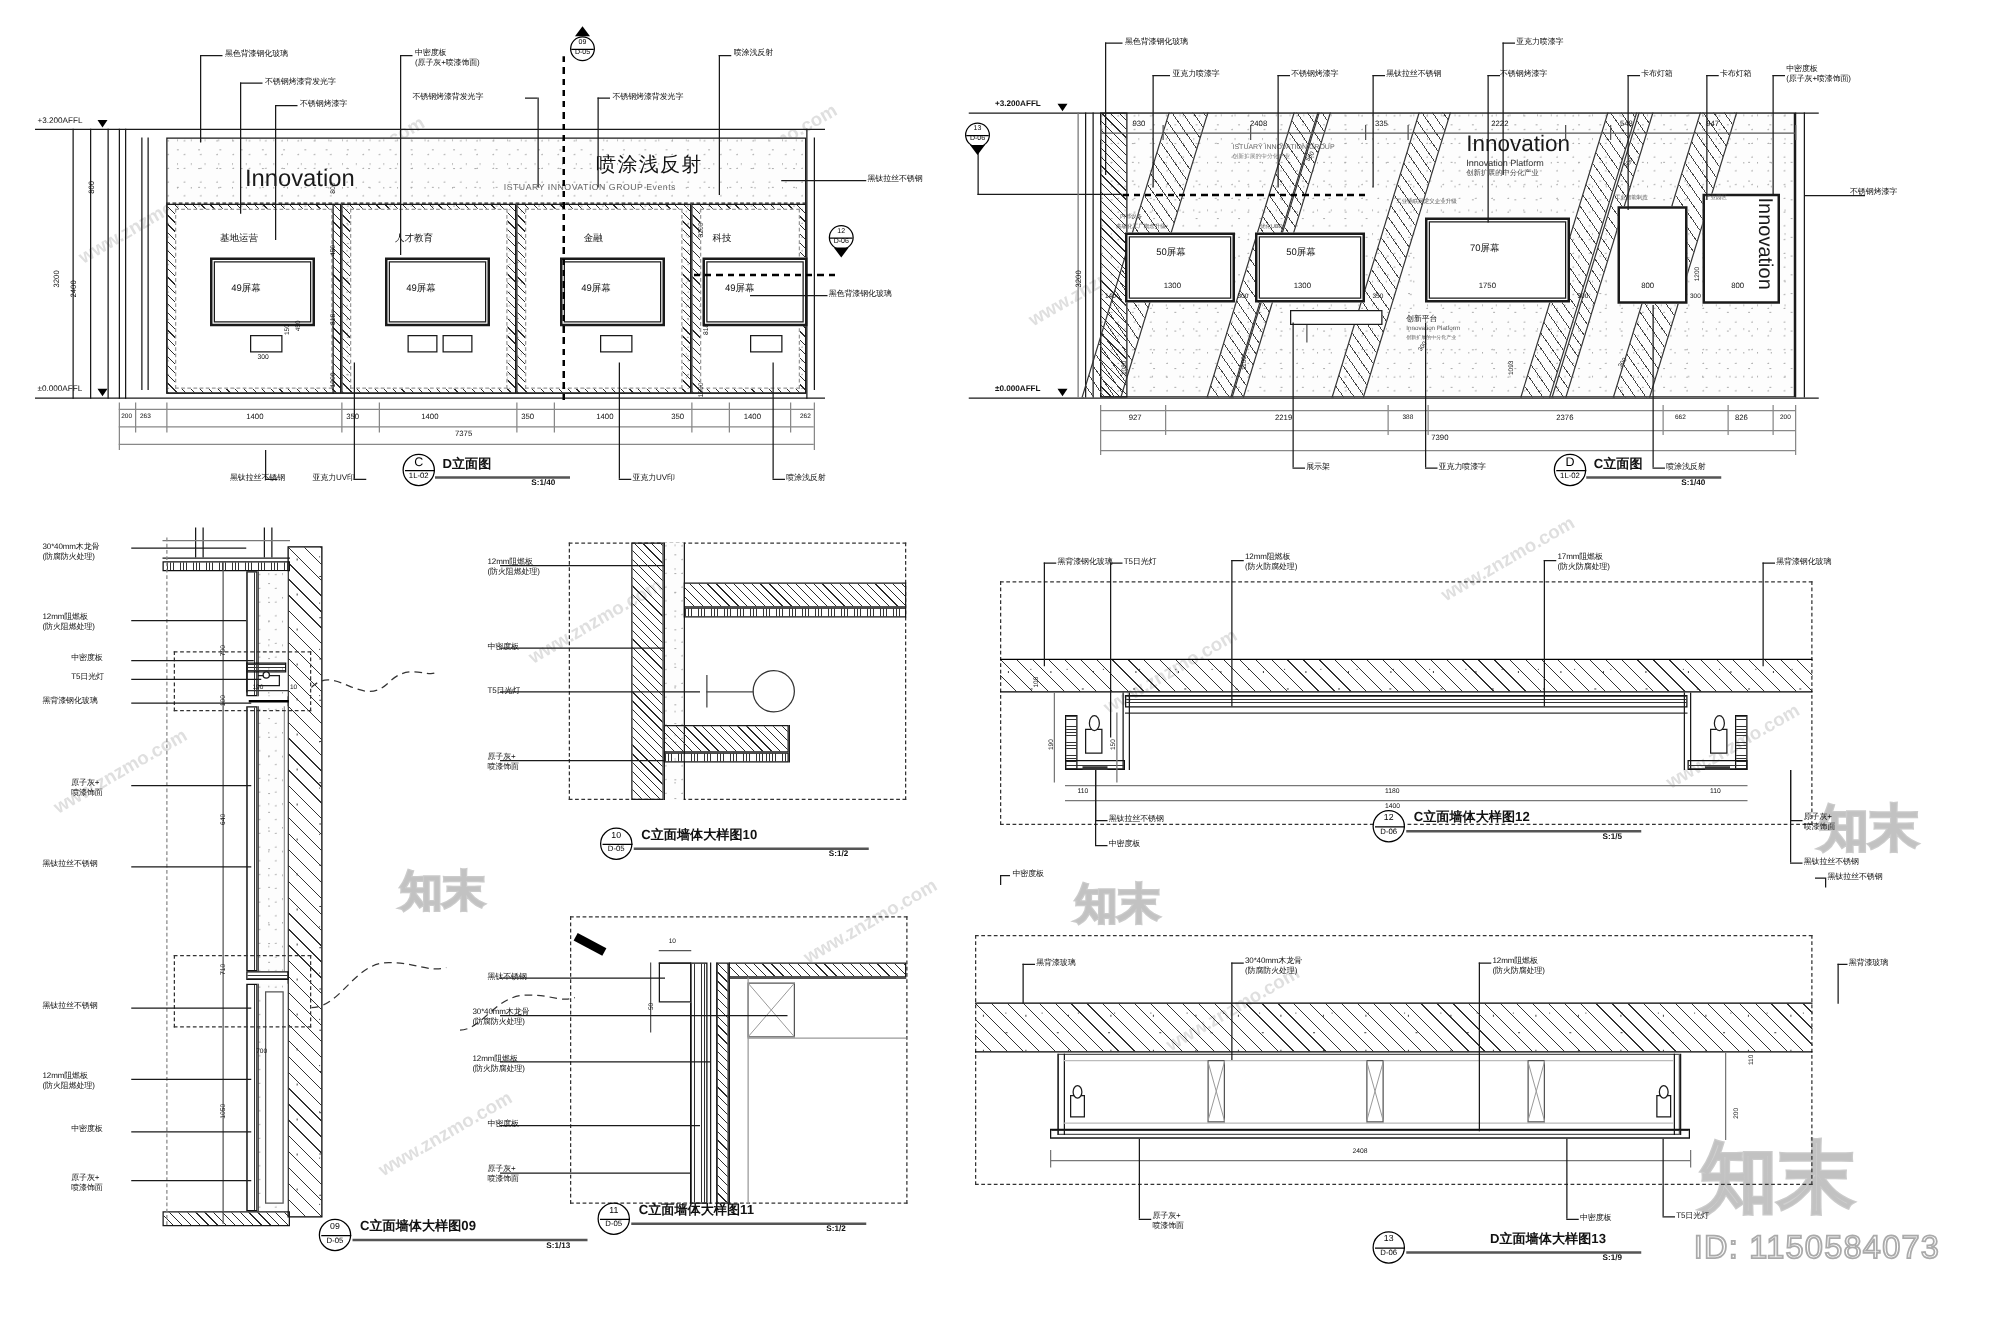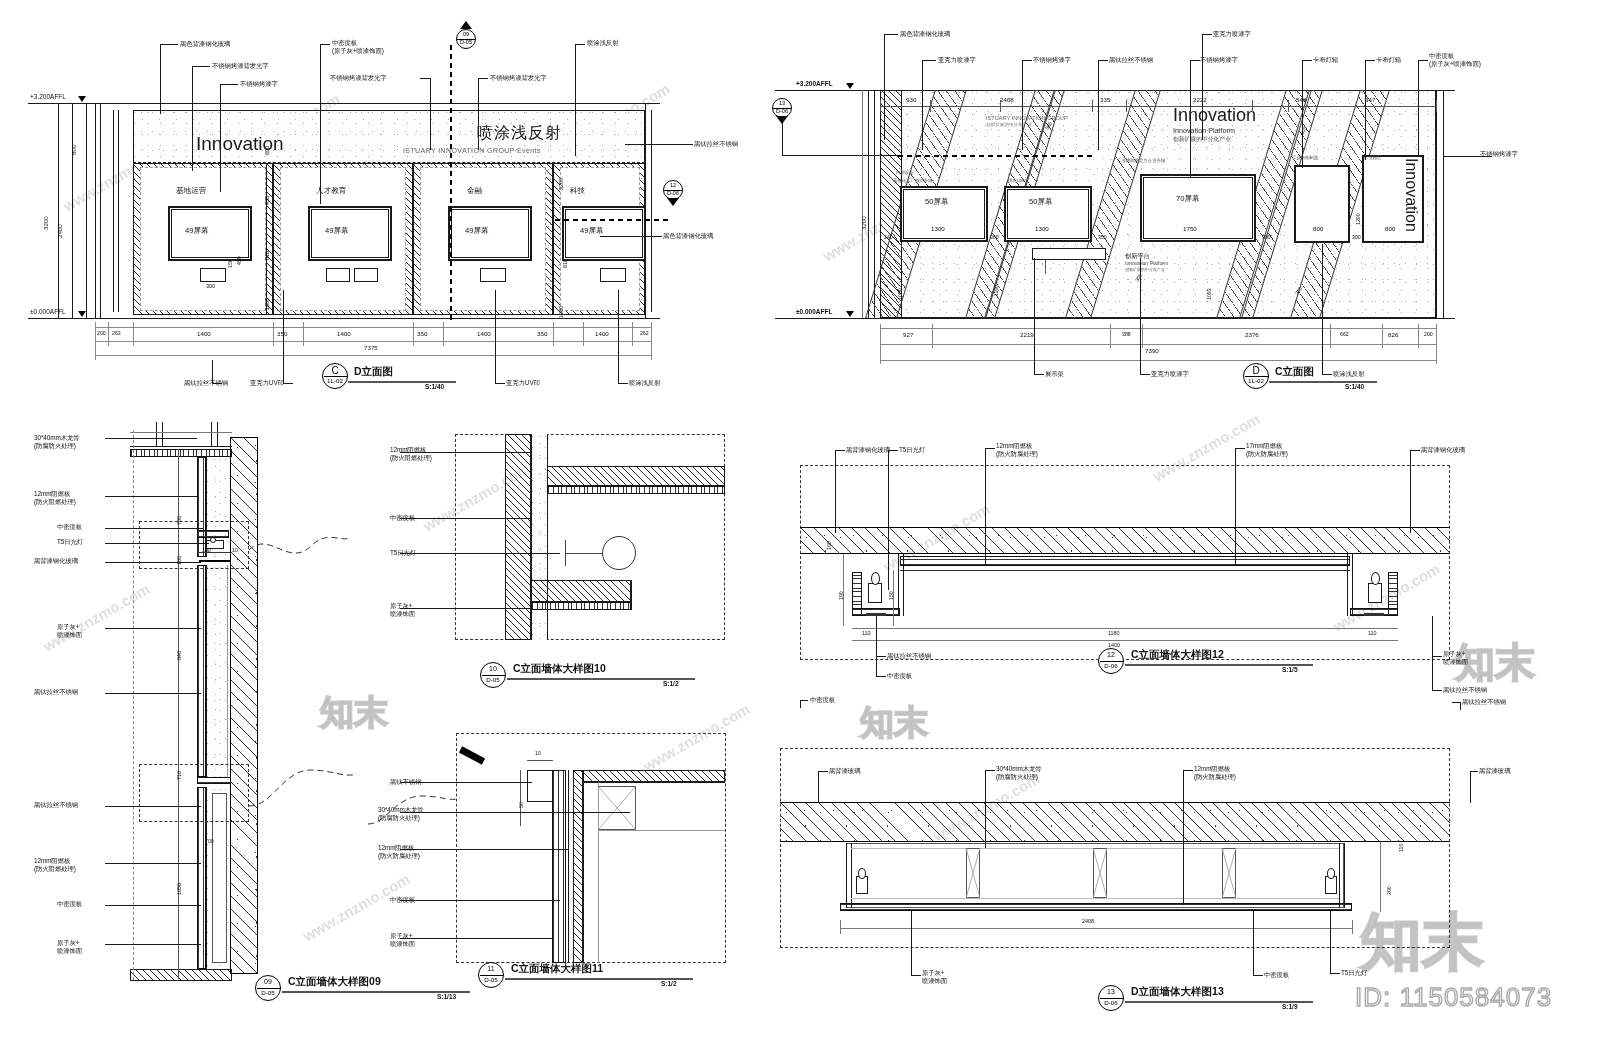--- a/index.html
+++ b/index.html
@@ -983,21 +983,21 @@
     <div class="txt note" style="left:810px; top:696px;">中密度板</div>
     <div class="leader" style="left:1460px; top:702px; width:1px; height:8px;"></div>
     <div class="leader" style="left:1452px; top:702px; width:8px; height:1px;"></div>
     <div class="txt note" style="left:1462px; top:698px;">黑钛拉丝不锈钢</div>
 
     <div class="bubble" style="left:1098px; top:985px;">
       <div class="b-top">13</div>
       <div class="b-mid"></div>
       <div class="b-bot">D-06</div>
     </div>
-    <div class="txt ttl" style="left:1131px; top:985px;">D立面墙体大样图13</div>
+    <div class="txt ttl" style="left:1192px; top:985px;">D立面墙体大样图13</div>
     <div class="ln hln" style="left:1125px; top:1001px; width:188px; height:2px; background:#555;"></div>
     <div class="txt scl" style="left:1282px; top:1003px;">S:1/9</div>
   </div>
 
 
   <div id="idtext" style="left:1355px; top:982px;">ID: 1150584073</div>
 
 </div>
 
 </body></html>

